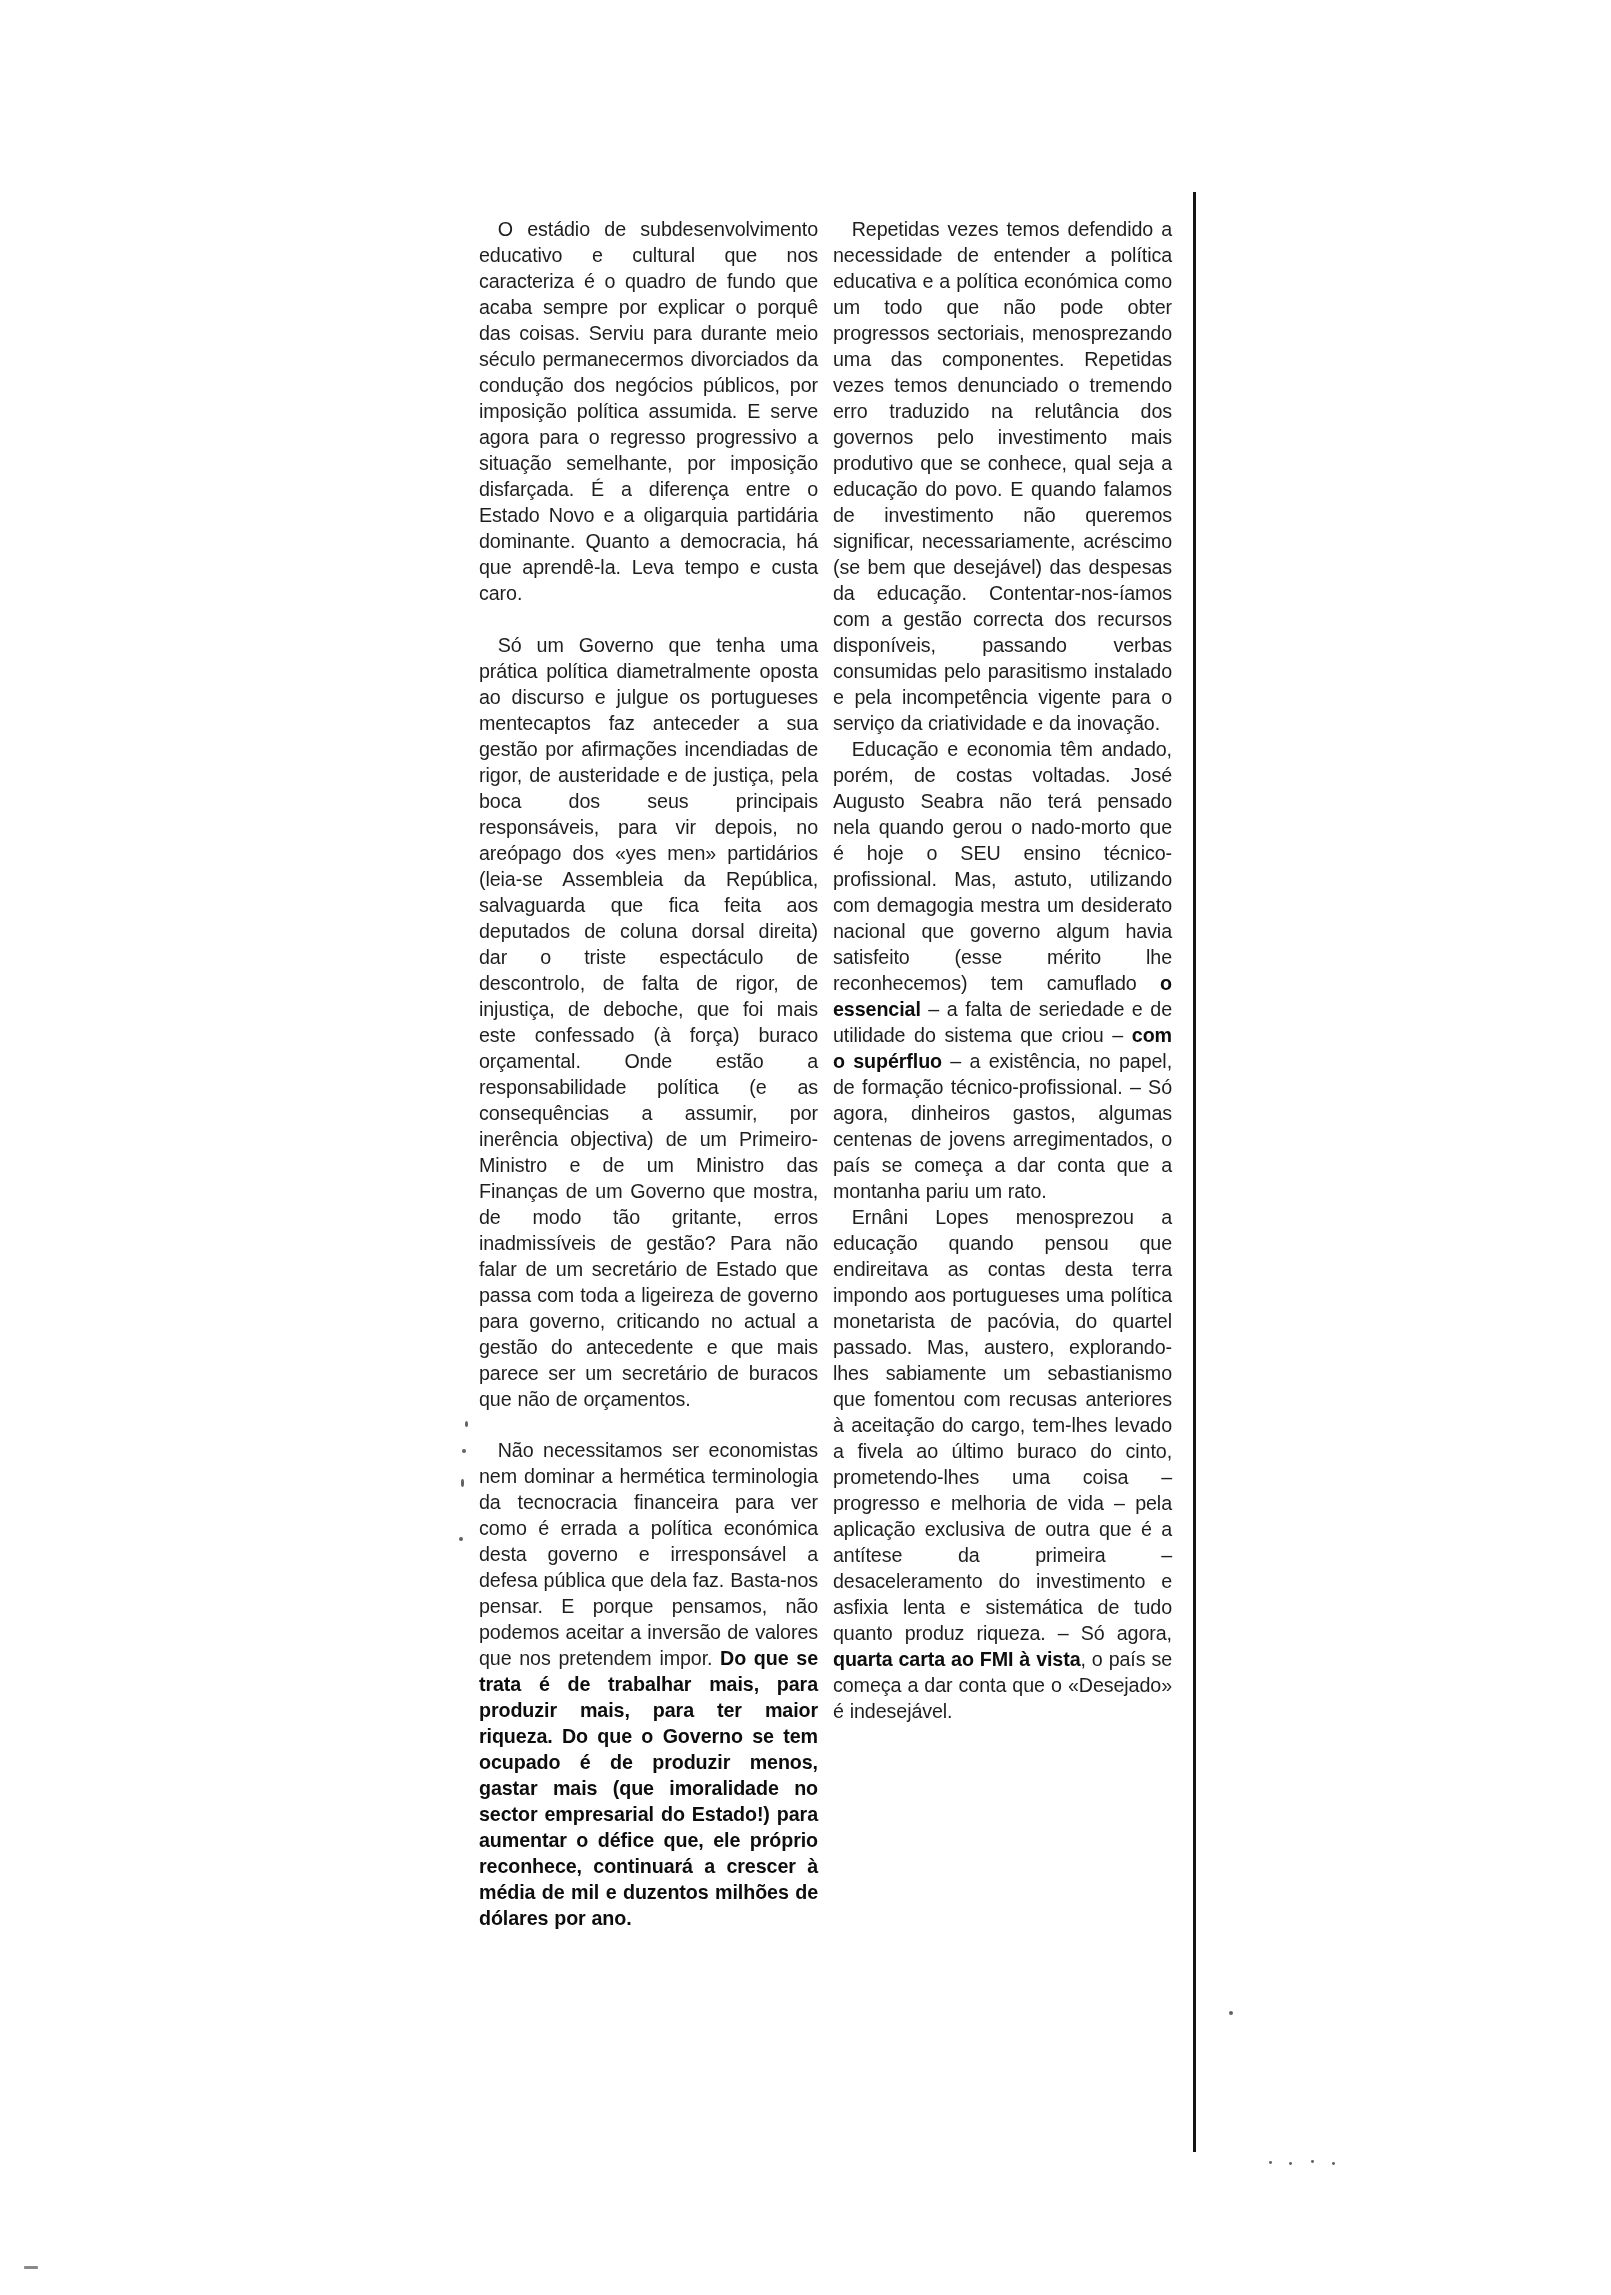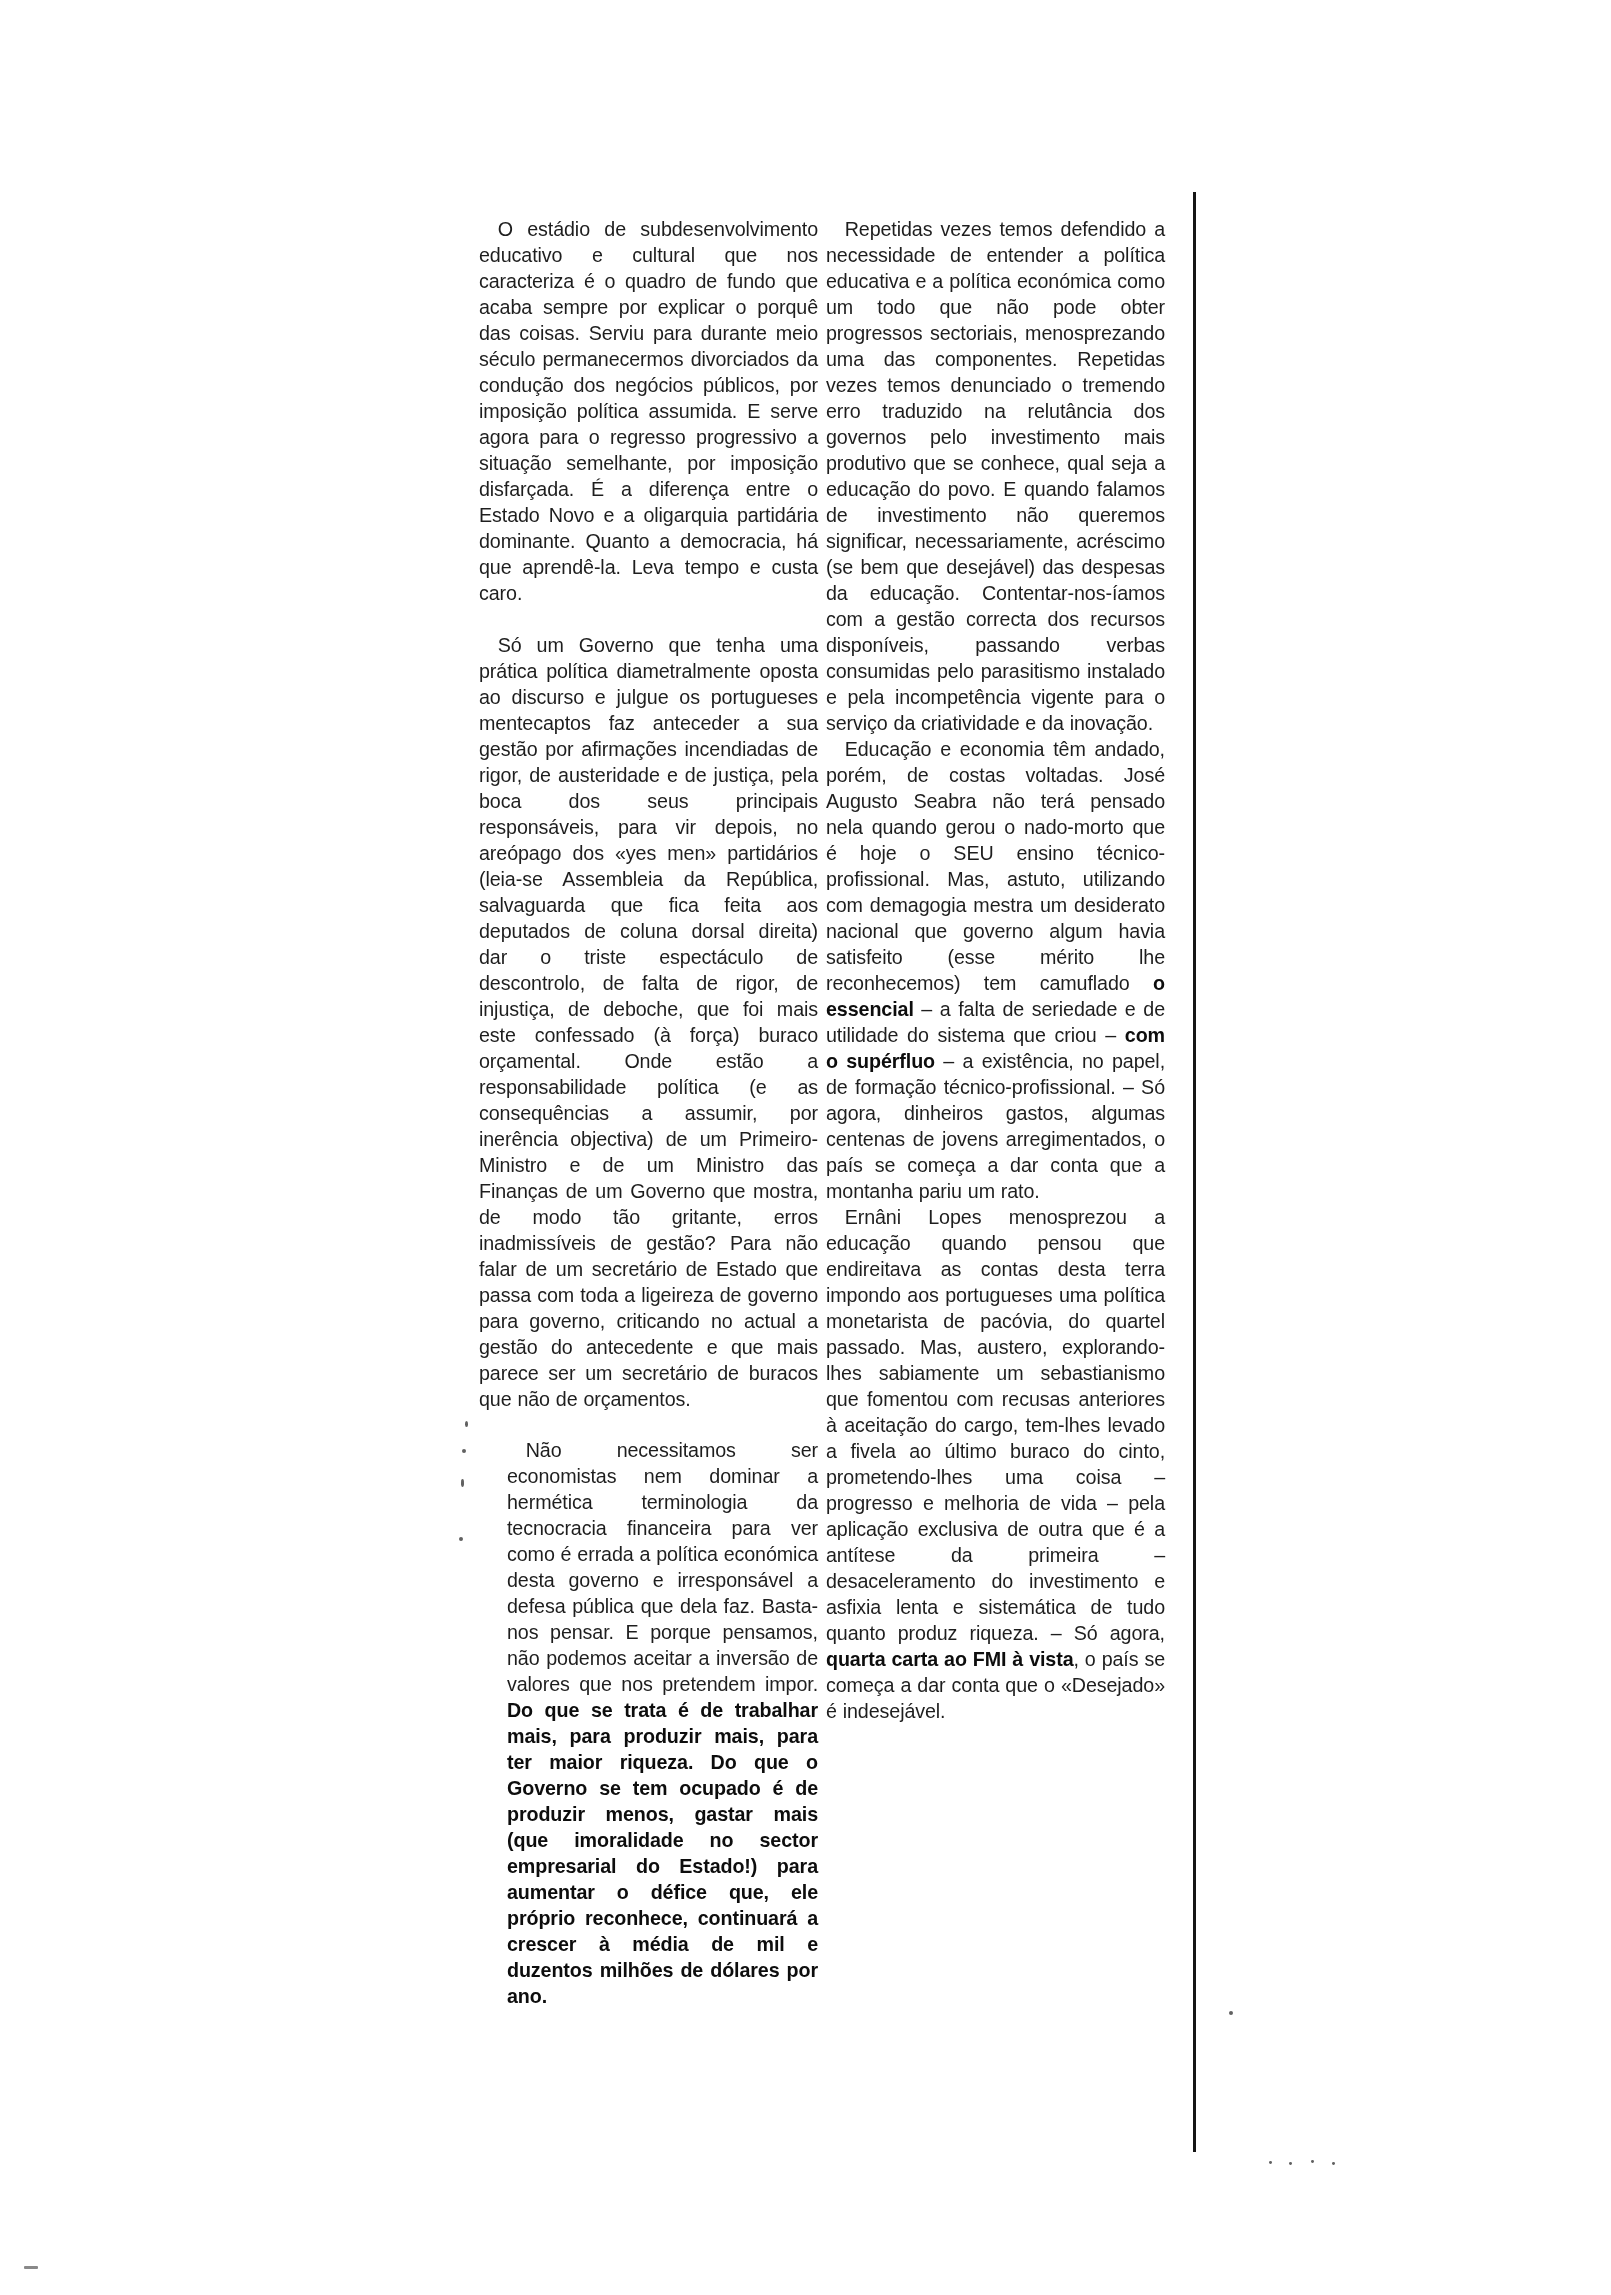--- a/index.html
+++ b/index.html
@@ -15,40 +15,39 @@
     font-family: "Liberation Sans", sans-serif;
     color: var(--ink, #1e1e1e);
     overflow: hidden;
   }
   .article {
     position: absolute;
     left: 479px;
     top: 216px;
     width: 700px;
     display: flex;
-    gap: 8px;
+    gap: 15px;
   }
   .column {
     width: 339px;
     font-size: 19.7px;
     line-height: 26px;
     text-align: justify;
     letter-spacing: -0.1px;
     word-spacing: 0.5px;
   }
   .column p {
     margin: 0;
     text-indent: 18.7px;
   }
   .col-left p {
     margin-bottom: 25.5px;
   }
   .col-left p:last-child {
     margin-bottom: 0;
-    margin-left: 28px;
   }
   .bold {
     font-weight: 700;
     color: var(--bold-ink, #0d0d0d);
   }
   .column-rule {
     position: absolute;
     left: 1193px;
     top: 192px;
     width: 2.9px;

